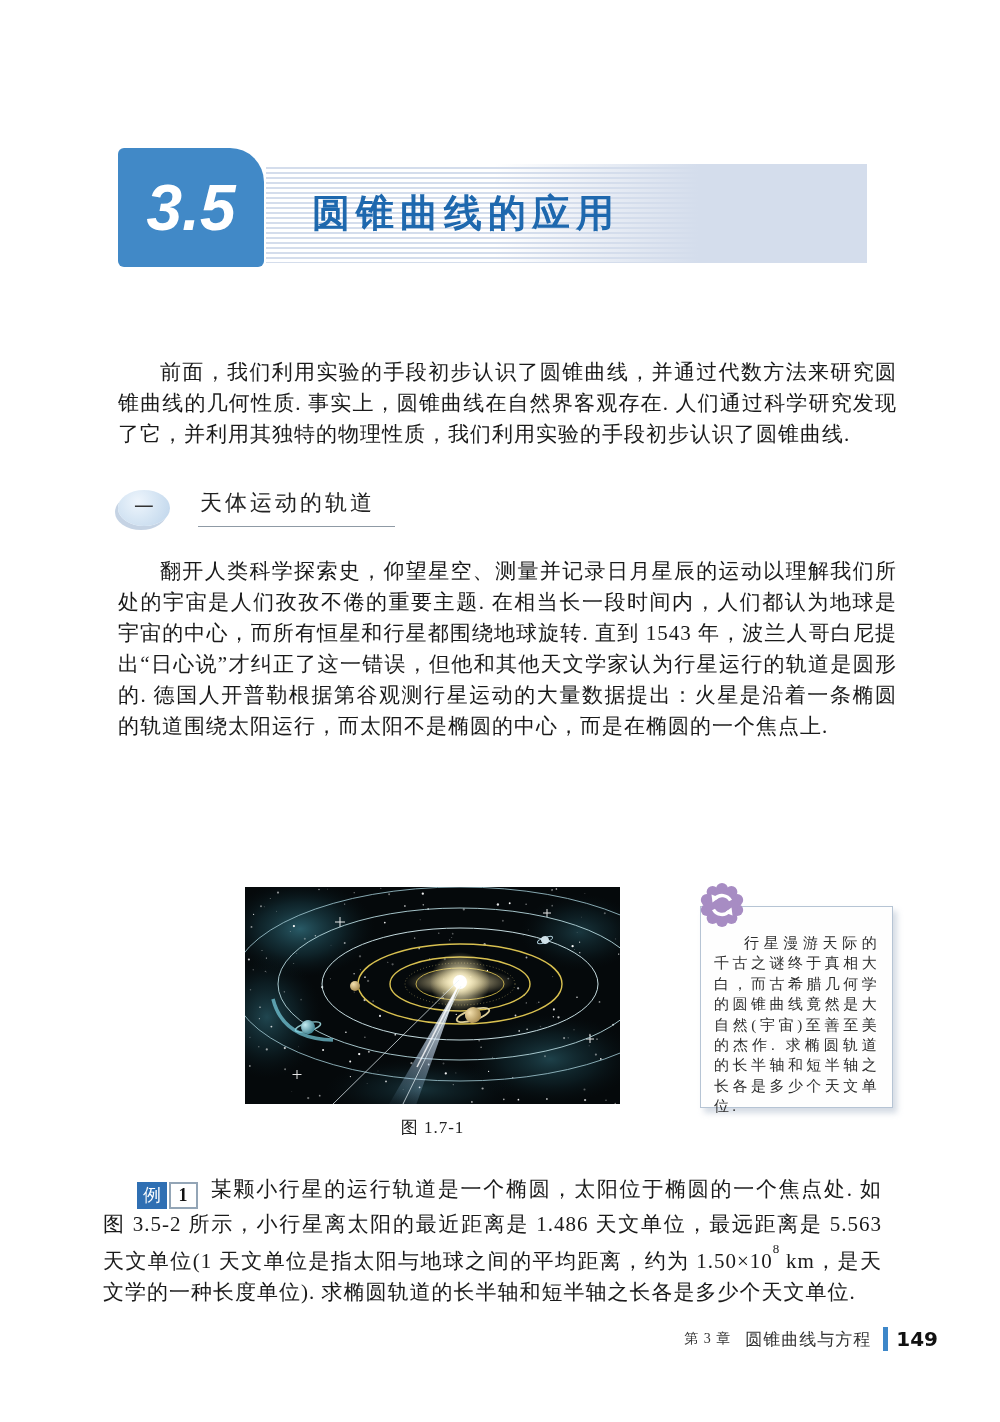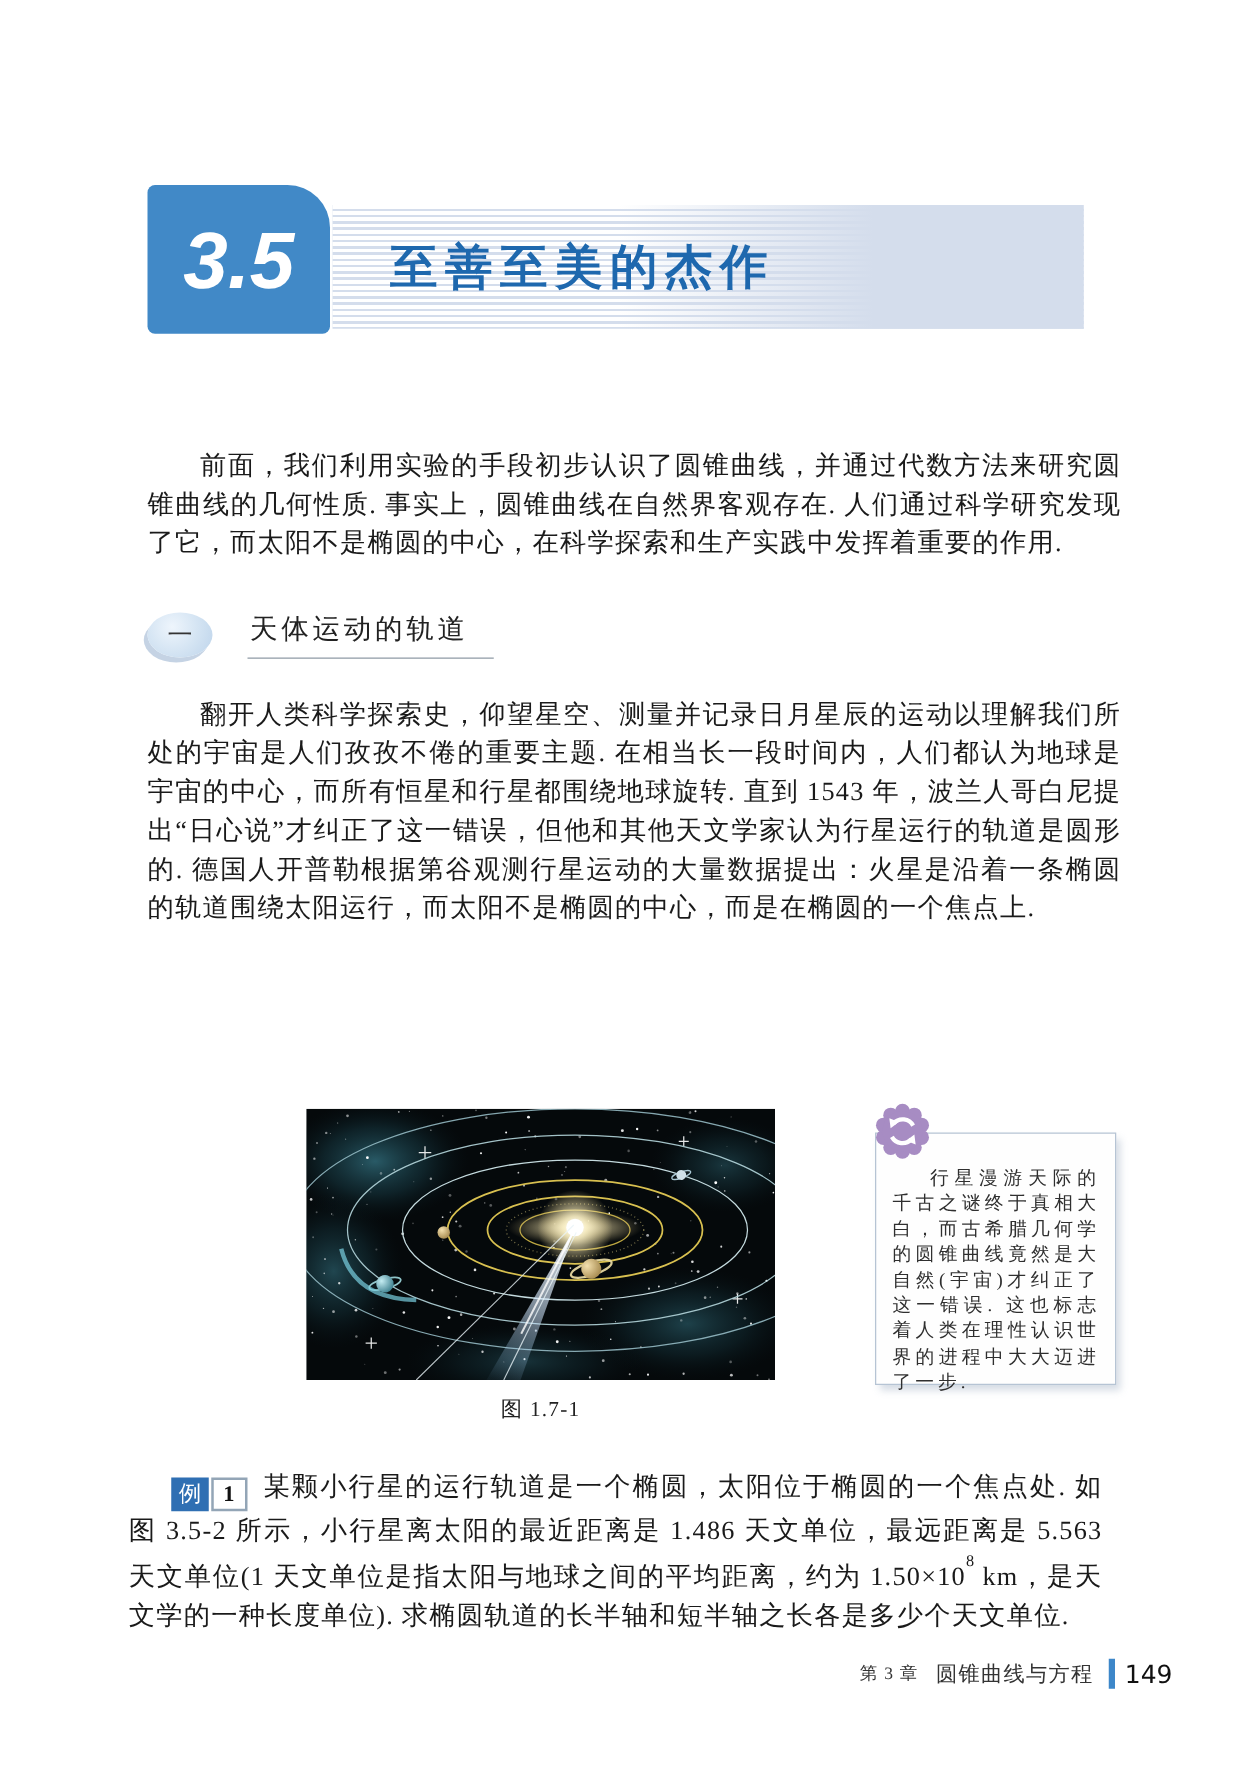--- a/index.html
+++ b/index.html
@@ -81,36 +81,36 @@
   }
   sup.e8{font-size:13px;position:relative;top:-7px;letter-spacing:0;}
   
   .footer{
     position:absolute;left:118px;top:1327px;width:820px;
     display:flex;justify-content:flex-end;align-items:center;
   }
   .footer-chapter{font-size:14px;letter-spacing:1px;color:#333;}
   .footer-book{font-size:17px;letter-spacing:1px;color:#333;margin-left:14px;}
   .footer-bar{width:5px;height:24px;background:#3d87c9;margin-left:12px;margin-right:8px;}
-  .footer-page{font-family:"DejaVu Sans","Liberation Sans",sans-serif;font-weight:normal;font-size:20px;color:#111;}
+  .footer-page{font-family:"DejaVu Sans","Liberation Sans",sans-serif;font-weight:bold;font-size:20px;color:#111;}
 </style>
 </head>
 <body>
 
 <div class="page">
 
   <div class="chapter-box">
     <span>3.5</span>
   </div>
   <div class="banner">
-    <div class="banner-title">至善至美的杰作</div>
+    <div class="banner-title">圆锥曲线的应用</div>
   </div>
 
   <div class="content">
-    <p class="para">前面，我们利用实验的手段初步认识了圆锥曲线，并通过代数方法来研究圆锥曲线的几何性质. 事实上，圆锥曲线在自然界客观存在. 人们通过科学研究发现了它，而太阳不是椭圆的中心，在科学探索和生产实践中发挥着重要的作用.</p>
+    <p class="para">前面，我们利用实验的手段初步认识了圆锥曲线，并通过代数方法来研究圆锥曲线的几何性质. 事实上，圆锥曲线在自然界客观存在. 人们通过科学研究发现了它，并利用其独特的物理性质，我们利用实验的手段初步认识了圆锥曲线.</p>
 
     <div class="section-head">
       <div class="sec-badge">
         <span>一</span>
       </div>
       <div class="sec-title">天体运动的轨道</div>
     </div>
 
     <p class="para para-1">翻开人类科学探索史，仰望星空、测量并记录日月星辰的运动以理解我们所处的宇宙是人们孜孜不倦的重要主题. 在相当长一段时间内，人们都认为地球是宇宙的中心，而所有恒星和行星都围绕地球旋转. 直到 1543 年，波兰人哥白尼提出“日心说”才纠正了这一错误，但他和其他天文学家认为行星运行的轨道是圆形的. 德国人开普勒根据第谷观测行星运动的大量数据提出：火星是沿着一条椭圆的轨道围绕太阳运行，而太阳不是椭圆的中心，而是在椭圆的一个焦点上.</p>
   </div>
@@ -363,21 +363,21 @@
 
       <g transform="translate(300,53) rotate(-20)">
         <ellipse rx="8" ry="2.4" fill="none" stroke="#aac8d4" stroke-width="1"></ellipse>
         <circle r="4" fill="#cfe0e8"></circle>
       </g>
     </svg>
   </div>
   <div class="figure-caption">图 1.7-1</div>
 
   <div class="notebox">
-    <div class="note-text">行星漫游天际的千古之谜终于真相大白，而古希腊几何学的圆锥曲线竟然是大自然(宇宙)才纠正了这一错误. 这也标志着人类在理性认识世界的进程中大大迈进了一步.</div>
+    <div class="note-text">行星漫游天际的千古之谜终于真相大白，而古希腊几何学的圆锥曲线竟然是大自然(宇宙)至善至美的杰作. 求椭圆轨道的长半轴和短半轴之长各是多少个天文单位.</div>
   </div>
   <div class="gear">
     <svg width="50" height="50" viewBox="0 0 50 50">
       <g fill="#a78cc3">
         <circle cx="25" cy="9" r="6"></circle>
           <circle cx="34.4" cy="12.1" r="6"></circle>
           <circle cx="40.2" cy="20.1" r="6"></circle>
         <circle cx="40.2" cy="29.9" r="6"></circle>
           <circle cx="34.4" cy="37.9" r="6"></circle>
           <circle cx="25" cy="41" r="6"></circle>

